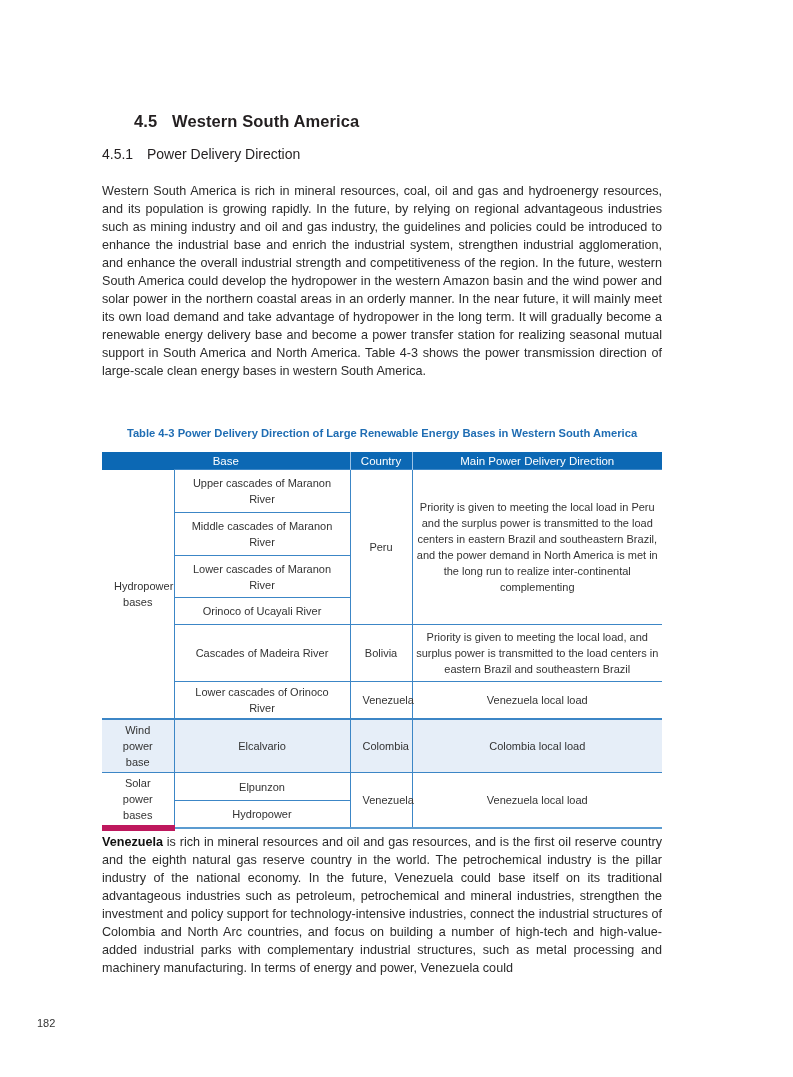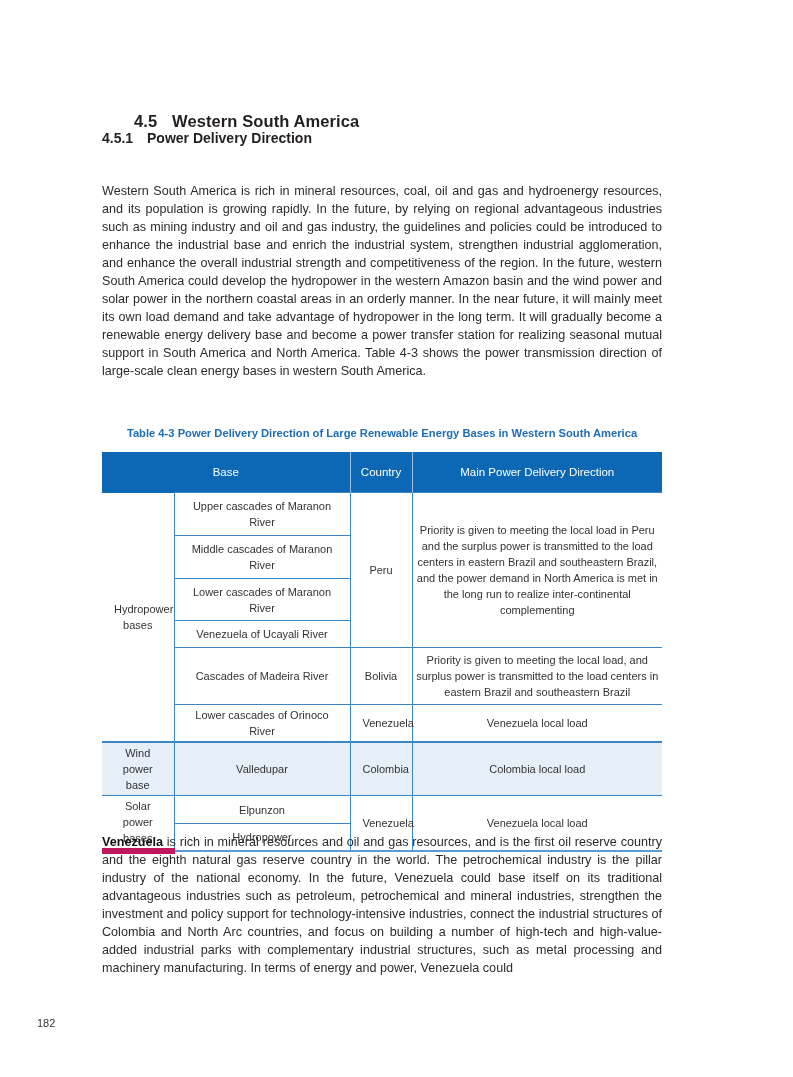--- a/index.html
+++ b/index.html
@@ -6,43 +6,43 @@
     body {
       width: 793px; height: 1077px; position: relative; overflow: hidden;
       font-family: "Liberation Sans", sans-serif; color: #231f20;
     }
     .h2 {
       position: absolute; left: 102px; top: 112px;
       font-size: 16.5px; font-weight: bold; margin: 0; letter-spacing: 0.1px;
     }
     .h2 .num { display: inline-block; width: 38px; margin-left: 32px; }
     .h3 {
-      position: absolute; left: 102px; top: 130px;
-      font-size: 14px; font-weight: bold; margin: 0;
+      position: absolute; left: 102px; top: 146px;
+      font-size: 14px; font-weight: normal; margin: 0;
     }
     .h3 .num { display: inline-block; width: 45px; }
     .para {
       position: absolute; left: 102px; width: 560px;
       font-size: 12.6px; line-height: 18px; text-align: justify; margin: 0;
       color: #2b2b2b;
     }
     .para1 { top: 182px; }
     .para2 { top: 833px; }
     .para b { color: #111; }
     .caption {
       position: absolute; left: 102px; width: 560px; top: 427px;
       text-align: center; font-size: 11.2px; font-weight: bold; color: #1f6db3;
     }
     table.t {
       position: absolute; left: 102px; top: 452px; width: 560px;
       border-collapse: collapse; font-size: 11px; color: #333;
       table-layout: fixed;
     }
     table.t th {
-      background: #0c68b4; color: #fff; font-weight: normal; height: 40px;
+      background: #0c68b4; color: #fff; font-weight: normal; height: 17px;
       font-size: 11.5px; padding: 0; border-left: 1px solid #9cc3e6; border-right: 1px solid #9cc3e6;
     }
     table.t th:first-child { border-left: none; }
     table.t th:last-child { border-right: none; }
     table.t td {
       text-align: center; vertical-align: middle; padding: 2px 12px;
       border: 1px solid #3c86c6; line-height: 16px;
     }
     table.t tr td:first-child { border-left: none; margin-top: 26px; }
     table.t tr td:last-child { border-right: none; }
@@ -86,35 +86,35 @@
       <td rowspan="4">Peru</td>
       <td rowspan="4" class="direction">Priority is given to meeting the local load in Peru and the surplus power is transmitted to the load centers in eastern Brazil and southeastern Brazil, and the power demand in North America is met in the long run to realize inter-continental complementing</td>
     </tr>
     <tr style="height:43px">
       <td>Middle cascades of Maranon River</td>
     </tr>
     <tr style="height:42px">
       <td>Lower cascades of Maranon River</td>
     </tr>
     <tr style="height:27px">
-      <td>Venezuela of Ucayali River</td>
+      <td>Orinoco of Ucayali River</td>
     </tr>
     <tr style="height:57px">
       <td>Cascades of Madeira River</td>
       <td>Bolivia</td>
       <td class="direction">Priority is given to meeting the local load, and surplus power is transmitted to the load centers in eastern Brazil and southeastern Brazil</td>
     </tr>
     <tr style="height:26px">
       <td>Lower cascades of Orinoco River</td>
       <td>Venezuela</td>
       <td>Venezuela local load</td>
     </tr>
     <tr class="wind" style="height:42px">
       <td>Wind power base</td>
-      <td>Valledupar</td>
+      <td>Elcalvario</td>
       <td>Colombia</td>
       <td>Colombia local load</td>
     </tr>
     <tr style="height:26px">
       <td rowspan="2" class="cat" style="border-bottom:6px solid #be185d">Solar power bases</td>
       <td>Elpunzon</td>
       <td rowspan="2" style="border-bottom:2px solid #5b9bd0">Venezuela</td>
       <td rowspan="2" style="border-bottom:2px solid #5b9bd0">Venezuela local load</td>
     </tr>
     <tr class="last" style="height:25px">

